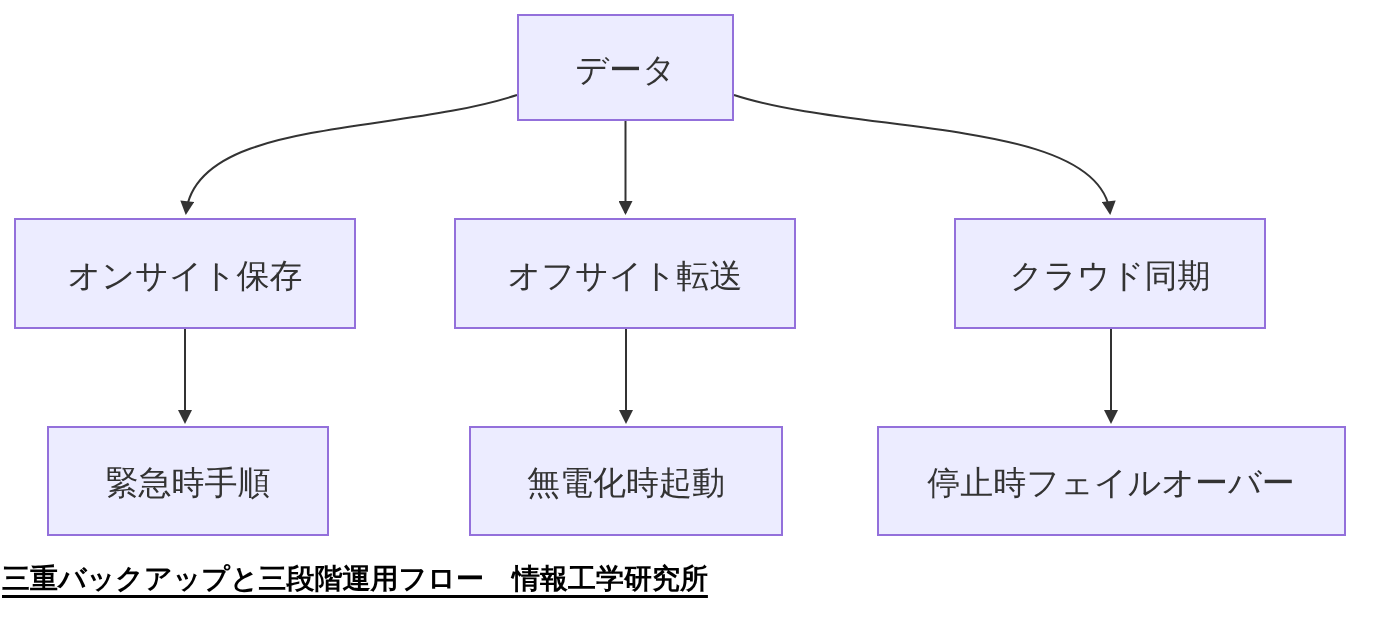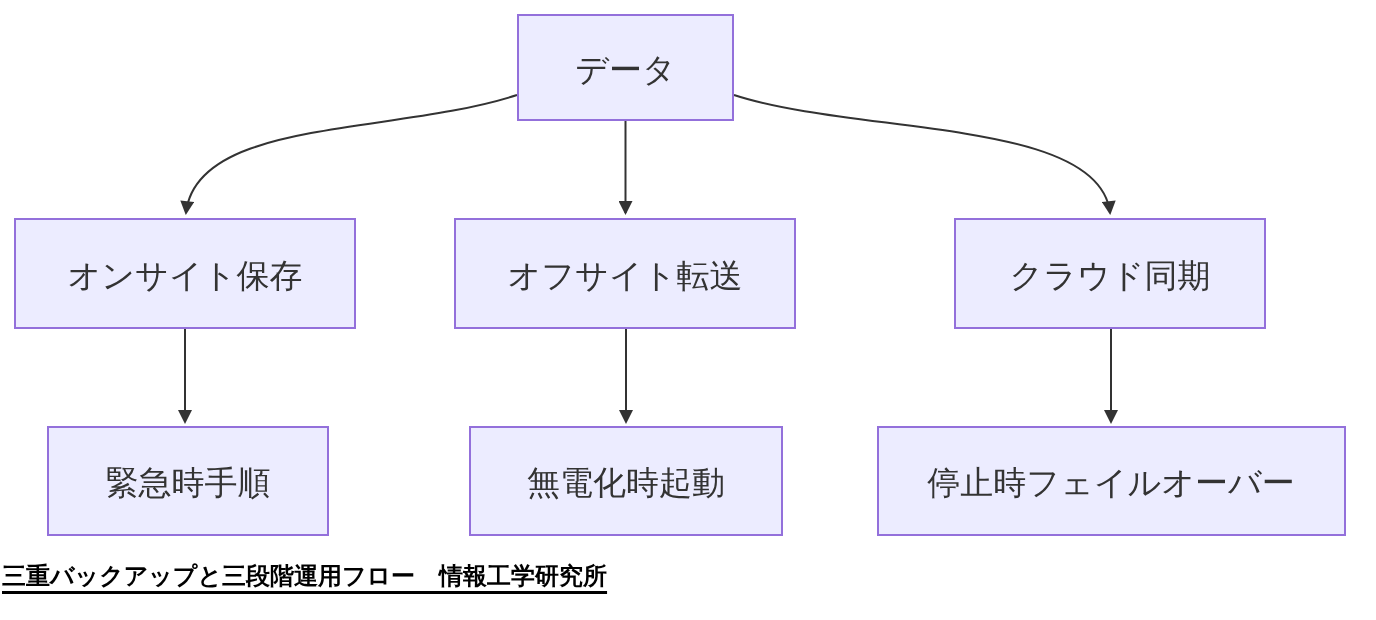--- a/index.html
+++ b/index.html
@@ -31,21 +31,21 @@
     font-size: 33px;
     font-family: "Liberation Sans", "DejaVu Sans", sans-serif;
     text-anchor: middle;
     dominant-baseline: central;
   }
   .diagram-title {
     position: absolute;
     left: 2px;
     top: 560px;
     display: inline-block;
-    font-size: 24px;
+    font-size: 28px;
     font-weight: bold;
     color: #000000;
     text-decoration: underline;
     text-decoration-thickness: 3px;
     text-underline-offset: 7px;
     white-space: pre;
   }
 </style>
 </head>
 <body>

